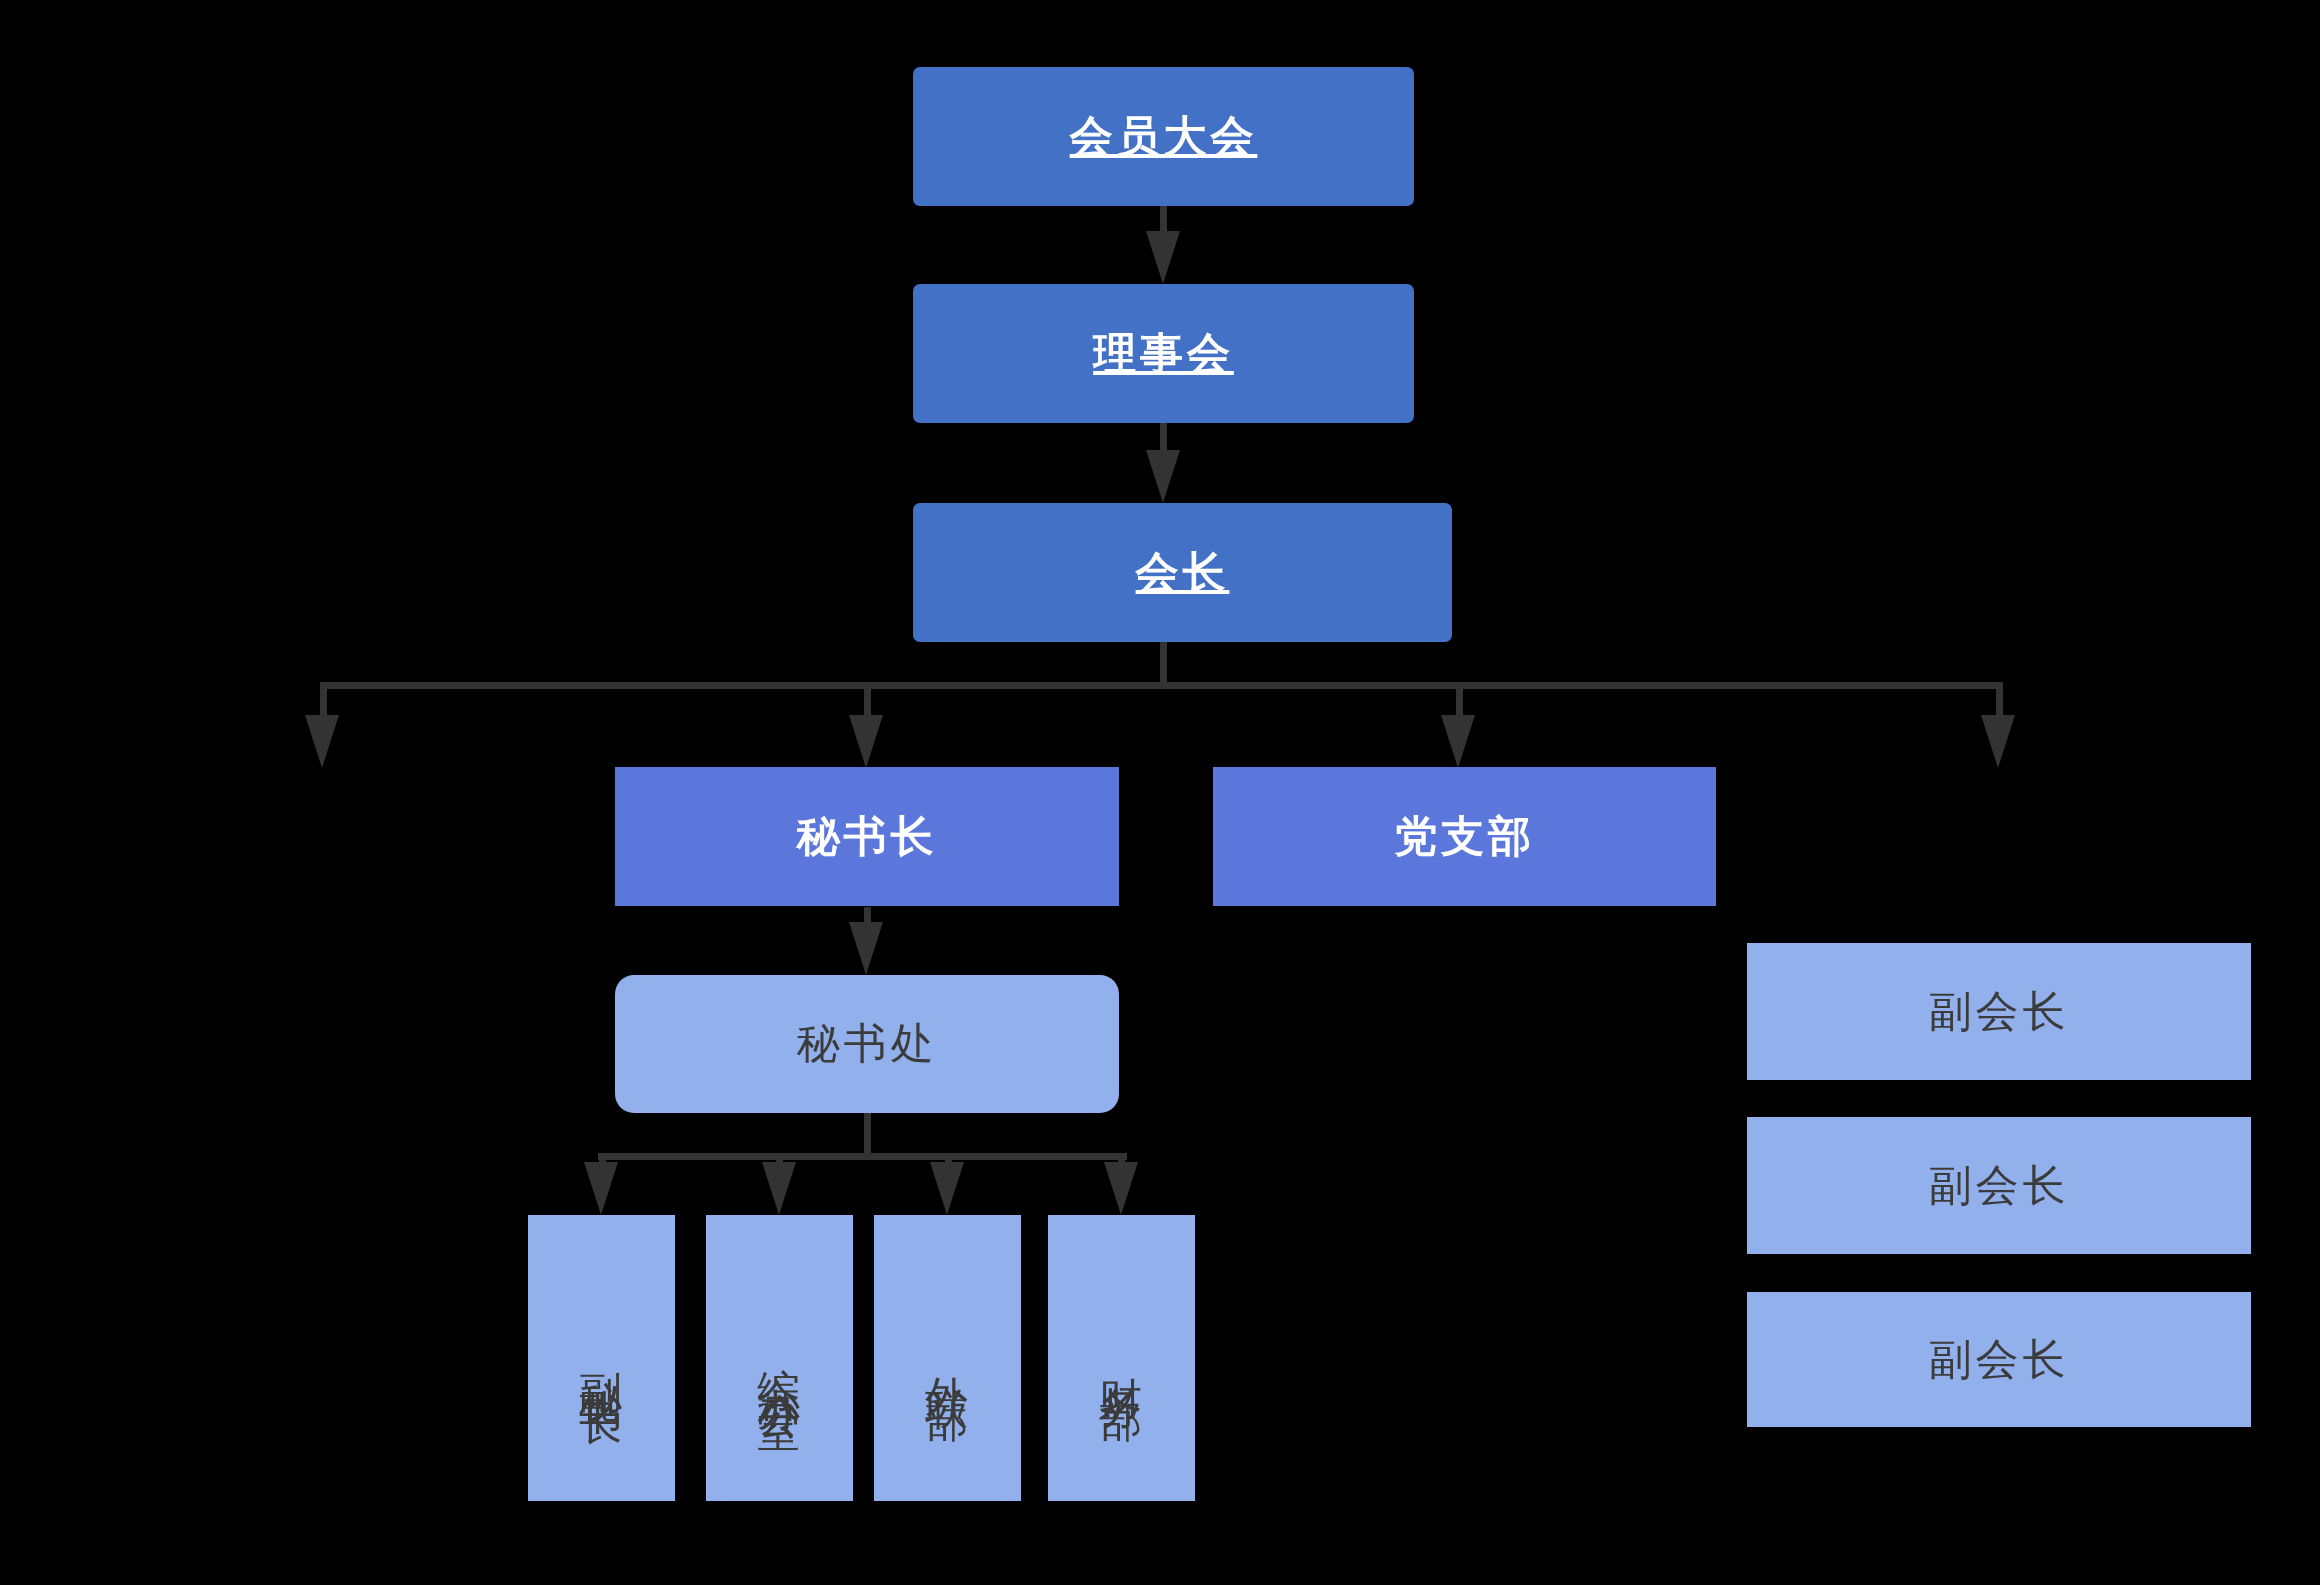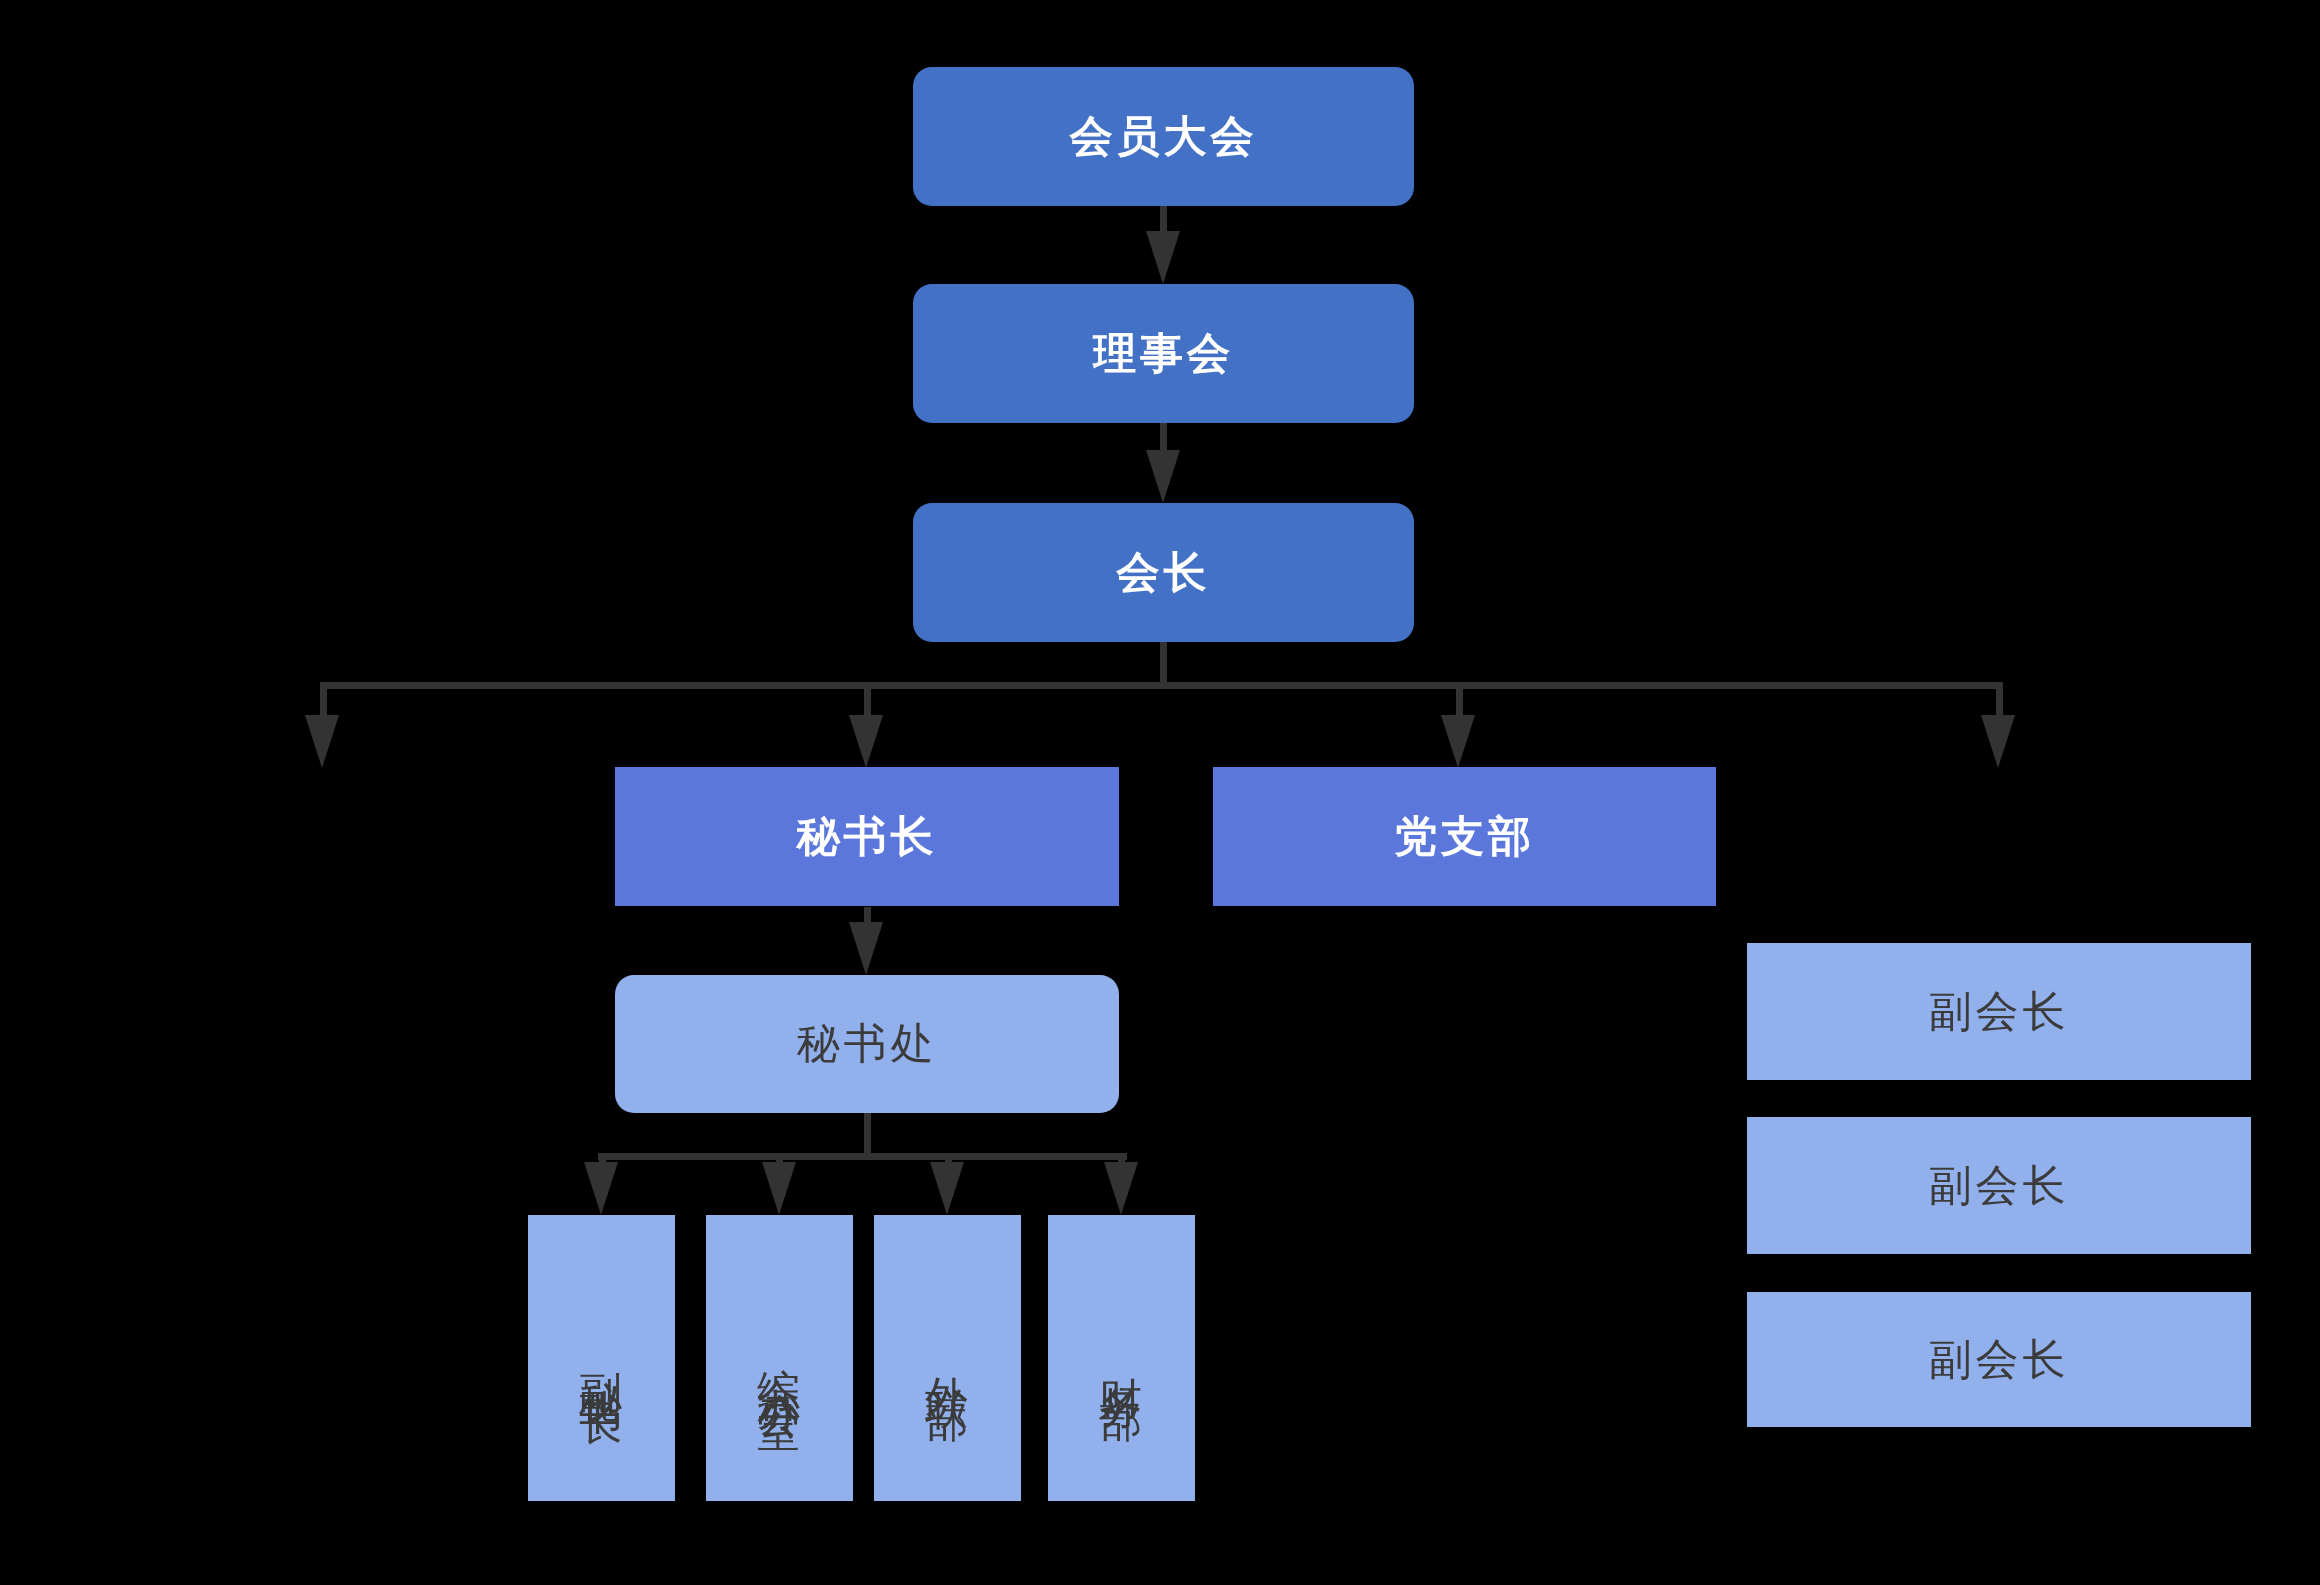--- a/index.html
+++ b/index.html
@@ -23,21 +23,22 @@
     position:absolute;
     display:flex;align-items:center;justify-content:center;
     font-size:43px;letter-spacing:3.9px;
     box-sizing:border-box;
     text-align:center;
   }
   .lvl1{
     background:var(--primary-box);
     color:var(--light-text);
     font-weight:bold;
-    border-radius:19px;
+    border-radius:7px;
+    text-decoration:underline;
   }
   .lvl2{
     background:var(--secondary-box);
     color:var(--light-text);
     font-weight:bold;
   }
   .lvl3{
     background:var(--tertiary-box);
     color:var(--dark-text);
     font-weight:normal;
@@ -58,21 +59,21 @@
 </style>
 </head>
 <body>
 
 <div id="canvas">
 
   <div class="node lvl1" style="left:913px;top:67px;width:501px;height:139px;">会员大会</div>
 
   <div class="node lvl1" style="left:913px;top:284px;width:501px;height:139px;">理事会</div>
 
-  <div class="node lvl1" style="left:913px;top:503px;width:501px;height:139px;">会长</div>
+  <div class="node lvl1" style="left:913px;top:503px;width:539px;height:139px;">会长</div>
 
   <div class="cline" style="left:1160px;top:206px;width:6.9px;height:35px;"></div>
   <div class="ahead" style="left:1146px;top:231px;"></div>
 
   <div class="cline" style="left:1160px;top:423px;width:6.9px;height:33px;"></div>
   <div class="ahead" style="left:1146px;top:450px;"></div>
 
   <div class="cline" style="left:1160px;top:642px;width:6.9px;height:47px;"></div>
   <div class="cline" style="left:320px;top:682px;width:1683px;height:6.9px;"></div>
 

